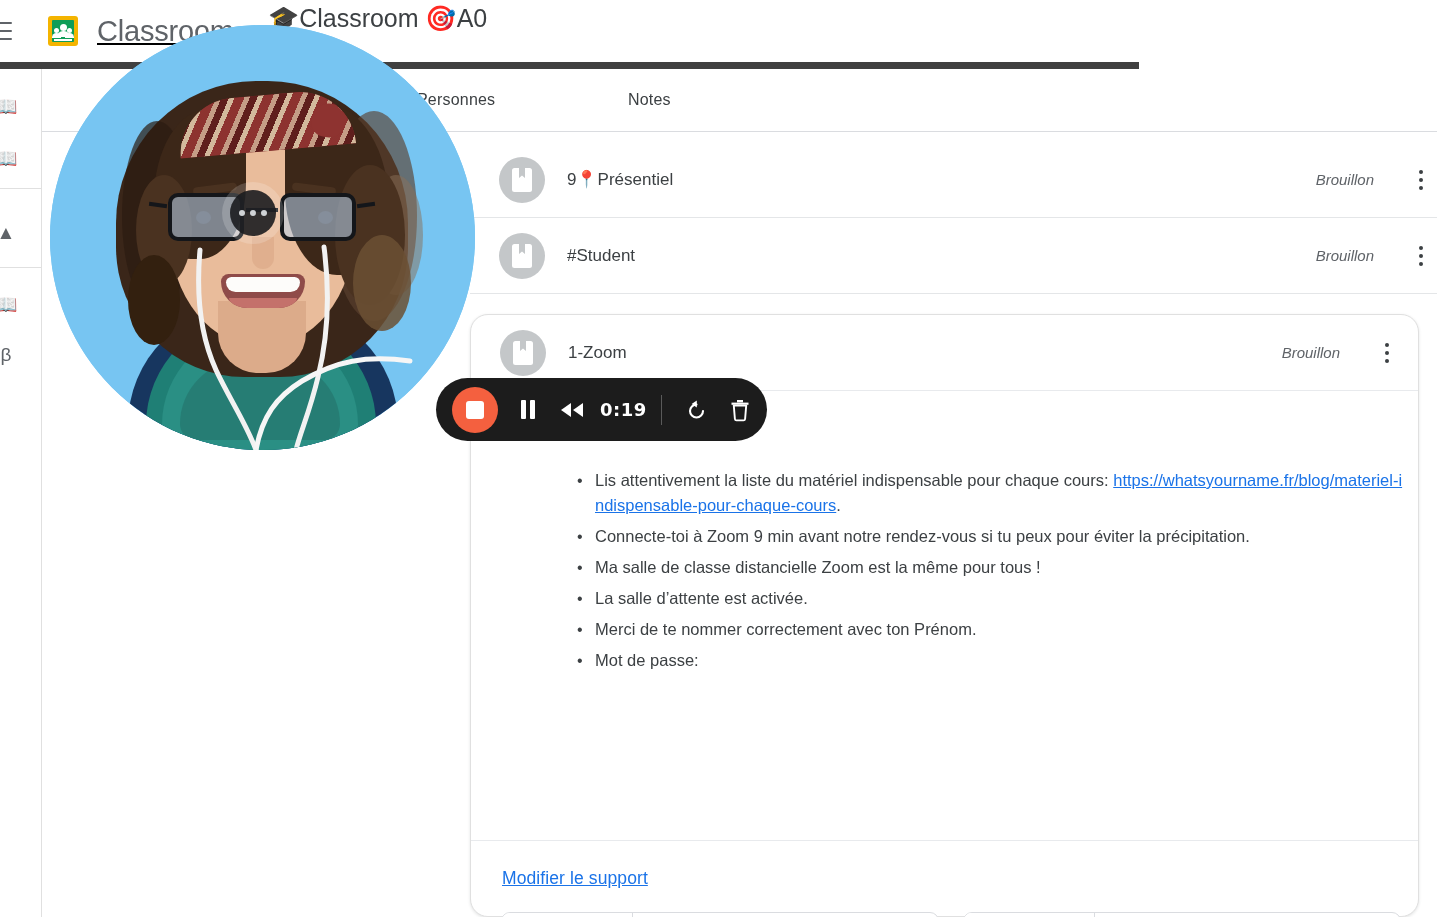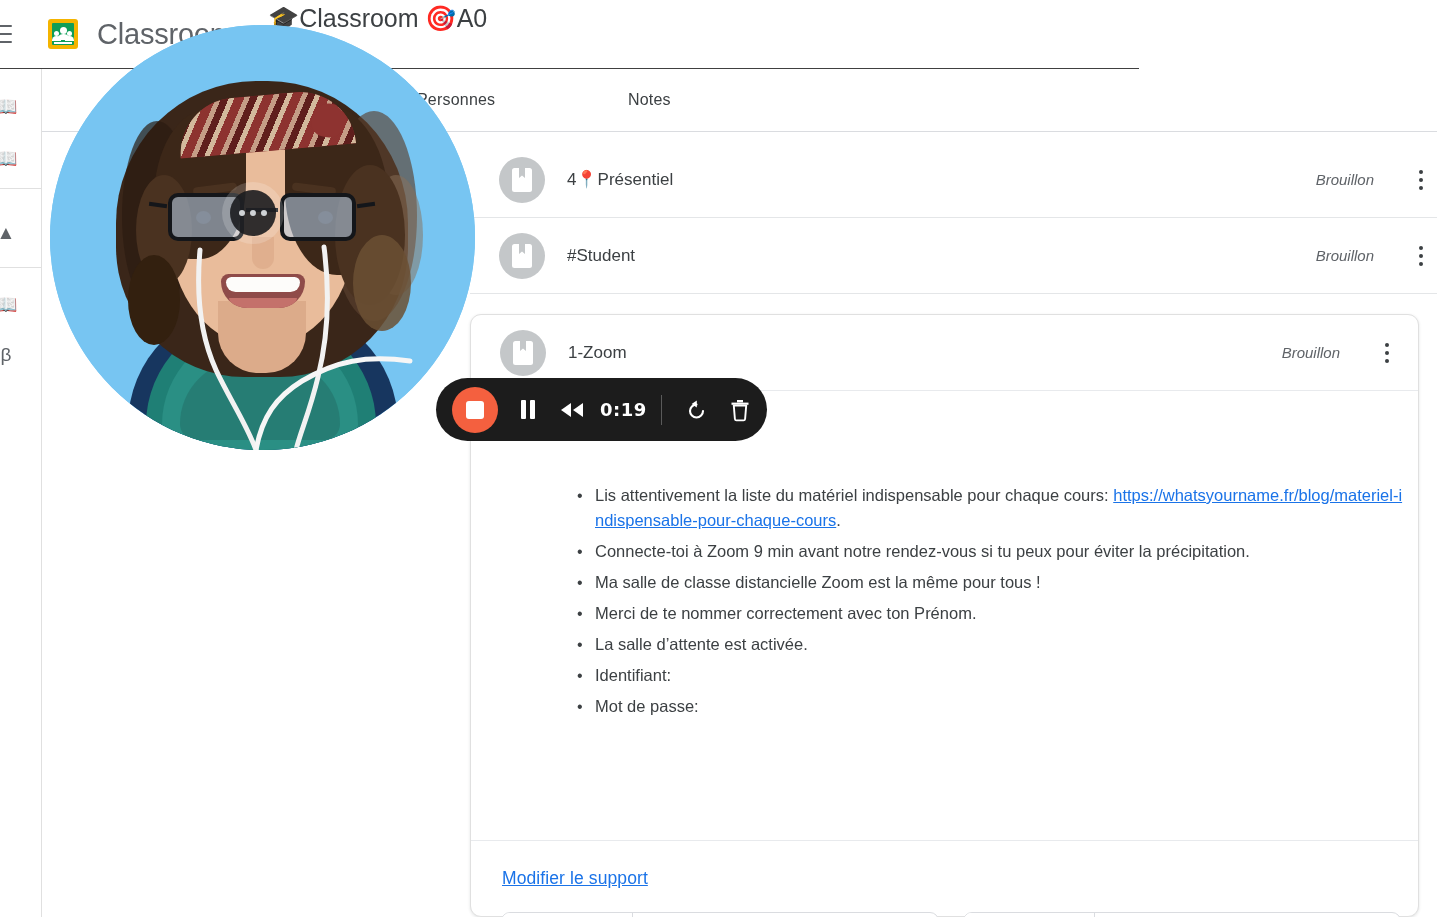--- a/index.html
+++ b/index.html
@@ -7,22 +7,22 @@
     width: 1437px; height: 917px;
     background: #ffffff;
     font-family: "Liberation Sans", sans-serif;
     overflow: hidden;
   }
   .app { position: relative; width: 1437px; height: 917px; background: #fff; }
 
   
   .topbar {
     position: absolute; left: 0; top: 0; width: 1139px; height: 69px;
-    background: #fff; border-bottom: 1px solid #404040;
-    display: flex; align-items: center;
+    background: #fff; border-bottom: 7px solid #404040;
+    display: flex; align-items: center; text-decoration: underline;
   }
   .hamburger {
     width: 24px; height: 18px; margin-left: -12px; margin-right: 8px;
     display: flex; flex-direction: column; justify-content: space-between;
     flex: none;
   }
   .hamburger span { display: block; height: 2px; background: #5f6368; border-radius: 1px; }
   .gc-logo {
     width: 30px; height: 30px; margin-left: 28px; flex: none;
     border-radius: 3px; position: relative; background: #f4b400;
@@ -128,32 +128,32 @@
   .kebab {
     width: 46px; height: 46px; margin-left: 24px; margin-right: 8px;
     display: flex; flex-direction: column; align-items: center; justify-content: center;
     gap: 4px; flex: none;
   }
   .kebab i { display: block; width: 4px; height: 4px; border-radius: 50%; background: #3c4043; }
 
   
   .card {
     position: absolute; left: 428px; top: 182px; width: 949px; height: 603px;
-    background: #fff; border: 1px solid #e0e0e0; border-radius: 11px;
+    background: #fff; border: 1px solid #e0e0e0; border-radius: 18px;
     box-shadow: 0 1px 3px rgba(60,64,67,.14);
   }
   .card-head {
     position: relative; height: 76px; display: flex; align-items: center;
     border-bottom: 1px solid #e8eaed;
   }
   .card-body { position: relative; padding: 0 0 0 0; }
 
   ul.bullets {
     list-style: none; margin: 0; padding: 0;
-    position: absolute; left: 103px; top: 92px; width: 830px;
+    position: absolute; left: 103px; top: 77px; width: 830px;
   }
   ul.bullets li {
     position: relative; padding-left: 21px;
     font-size: 16.5px; color: #3c4043; line-height: 25px;
     margin-bottom: 0px; padding-top: 0; padding-bottom: 0;
   }
   ul.bullets li + li { margin-top: 6px; }
   ul.bullets li::before {
     content: "•"; position: absolute; left: 3px; top: 0;
     font-size: 16px; color: #3c4043;
@@ -422,21 +422,21 @@
 
   <div class="content">
 
     <div class="row" style="top:10px;">
       <div class="row-icon">
         <svg width="22" height="26" viewBox="0 0 22 26" aria-hidden="true">
           <rect x="1" y="1" width="20" height="24" rx="2.5" fill="#ffffff"></rect>
           <path d="M8 1 h6 v10 l-3 -2.6 l-3 2.6 z" fill="#c4c7c9"></path>
         </svg>
       </div>
-      <div class="row-title">4📍Présentiel</div>
+      <div class="row-title">9📍Présentiel</div>
       <div class="row-spacer"></div>
       <div class="row-status">Brouillon</div>
       <div class="kebab">
           <i></i>
           <i></i>
           <i></i>
         </div>
     </div>
 
     <div class="row" style="top:86px;">
@@ -475,23 +475,22 @@
           </div>
       </div>
 
       <div class="card-body">
         <ul class="bullets">
           <li>
             <span>Lis attentivement la liste du matériel indispensable pour chaque cours: </span><a href="#">https://whatsyourname.fr/blog/materiel-indispensable-pour-chaque-cours</a><span>.</span>
           </li>
           <li>Connecte-toi à Zoom 9 min avant notre rendez-vous si tu peux pour éviter la précipitation.</li>
           <li>Ma salle de classe distancielle Zoom est la même pour tous !</li>
+          <li>La salle d’attente est activée.</li>
           <li>Merci de te nommer correctement avec ton Prénom.</li>
-          <li>La salle d’attente est activée.</li>
-          <li>Identifiant:</li>
           <li>Mot de passe:</li>
         </ul>
 
         <div class="attachments">
 
           <div class="att">
             <div class="att-thumb">
               
               
               

